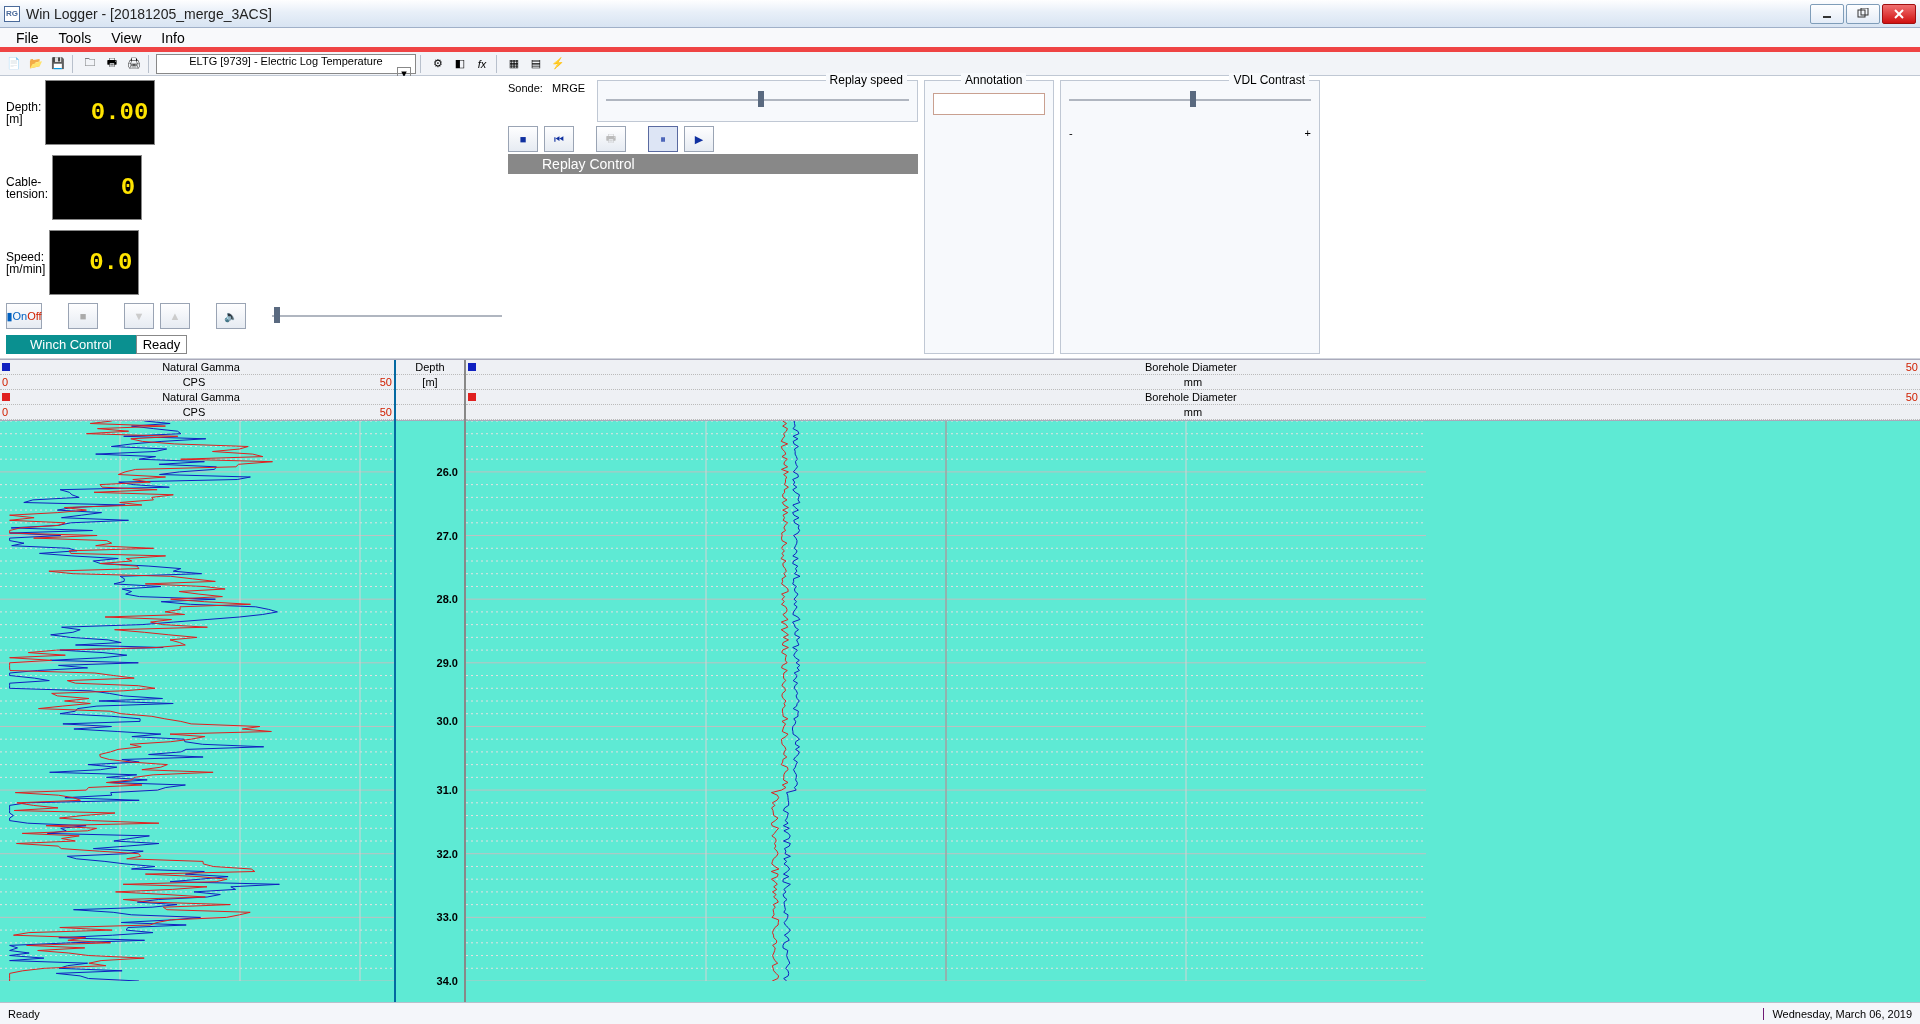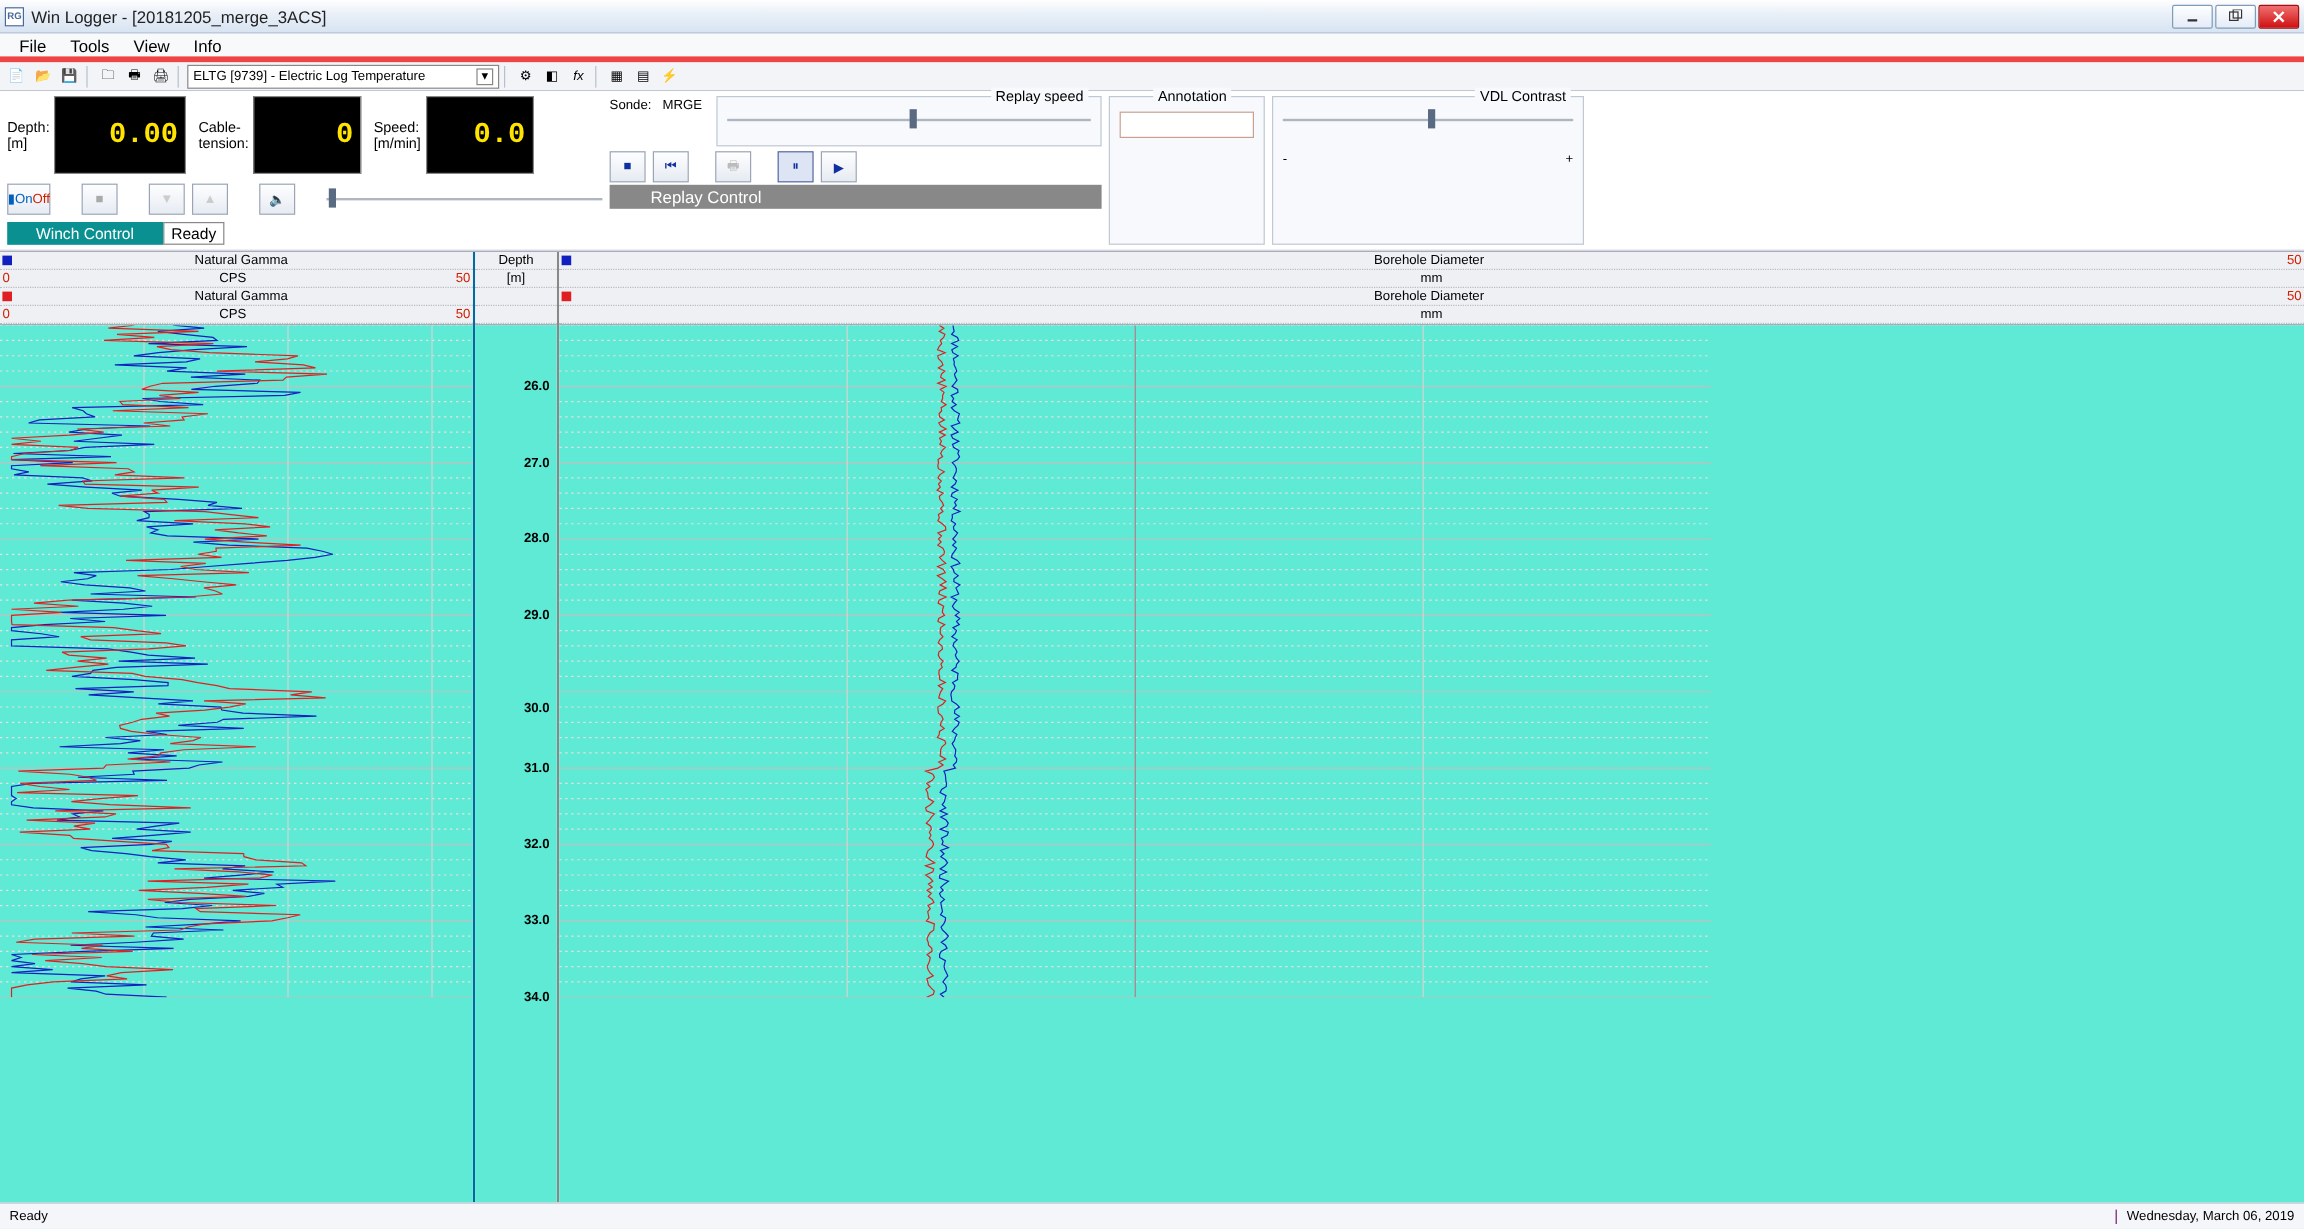--- a/index.html
+++ b/index.html
@@ -8,21 +8,21 @@
 .titlebar .ico { width:16px; height:16px; border:1px solid #4a6a9a; background:#fff; margin-right:6px; display:flex; align-items:center; justify-content:center; color:#4a6a9a; font-size:8px; font-weight:bold; }
 .titlebar .ttl { font-size:14px; color:#222; flex:1; }
 .titlebar .wbtn { width:34px; height:20px; margin-left:2px; border:1px solid #7f9db9; background:linear-gradient(#fefeff,#e4ecf7); display:flex; align-items:center; justify-content:center; border-radius:2px; }
 .titlebar .wbtn.close { background:linear-gradient(#f07070,#d01010); border-color:#a01010; color:#fff; }
 .titlebar .wbtn svg { width:12px; height:12px; }
 .menubar { height:24px; background:#f8f9fb; border-bottom:5px solid #ef4444; display:flex; align-items:center; padding:0 6px; }
 .menubar .mi { padding:3px 10px; font-size:14px; cursor:default; }
 .toolbar { height:24px; background:#f2f4f8; border-bottom:1px solid #c0c8d4; display:flex; align-items:center; padding:0 4px; gap:2px; }
 .tbtn { width:20px; height:20px; border:1px solid transparent; display:flex; align-items:center; justify-content:center; }
 .tsep { width:4px; height:18px; border-left:1px solid #b8c0cc; margin:0 2px; }
-.tsel { width:260px; height:20px; border:1px solid #888; background:#fff; display:flex; align-items:center; padding:0 4px; font-size:11px; }
+.tsel { width:260px; height:20px; border:1px solid #888; background:#fff; display:flex; align-items:center; padding:0 4px; font-size:11px;flex-direction:column; }
 .tsel .arr { margin-left:auto; border:1px solid #888; width:14px; height:14px; display:flex; align-items:center; justify-content:center; }
 .ctrlrow { display:flex; padding:4px 6px; gap:6px; background:#fff; border-bottom:1px solid #d0d4dc; }
 .lcd { display:flex; align-items:center; gap:4px; }
 .lcd label { font-size:12px; line-height:12px; }
 .lcd .disp { background:#000; color:#ffe400; font-family:"Courier New",monospace; font-size:24px; font-weight:bold; text-align:right; padding:18px 6px; min-width:110px; border:1px solid #888; }
 .btnrow { display:flex; gap:6px; align-items:center; margin-top:6px; }
 .sqbtn { width:30px; height:26px; border:1px solid #9aa4b4; background:linear-gradient(#fefeff,#e6ebf2); display:flex; align-items:center; justify-content:center; }
 .slider { flex:1; height:26px; position:relative; border:0; }
 .slider .track { position:absolute; left:0; right:0; top:12px; height:2px; background:#b0b6c0; }
 .slider .thumb { position:absolute; top:4px; width:6px; height:16px; background:#5a6a80; }
@@ -95,21 +95,21 @@
     </div>
   <div class="tsep"></div>
   <div class="tbtn">▦</div>
   <div class="tbtn">▤</div>
   <div class="tbtn">⚡</div>
 </div>
 
 <div class="ctrlrow">
 
   <div style="display:flex;flex-direction:column;gap:2px;">
-    <div style="display:flex;gap:10px;">
+    <div style="display:flex;gap:10px;flex-direction:column;">
       <div class="lcd">
         <div><label>Depth:</label><br><label>[m]</label></div>
         <div class="disp">0.00</div>
       </div>
       <div class="lcd">
         <div><label>Cable-</label><br><label>tension:</label></div>
         <div class="disp" style="min-width:90px">0</div>
       </div>
       <div class="lcd">
         <div><label>Speed:</label><br><label>[m/min]</label></div>
@@ -277,21 +277,21 @@
           <span>[m]</span>
         </div>
       <div class="row">&nbsp;</div>
         <div class="row">&nbsp;</div>
     </div>
     <div class="body" id="depthBody">
         <div class="depthlbl" style="top: 50.9091px;">26.0</div>
         <div class="depthlbl" style="top: 114.545px;">27.0</div>
         <div class="depthlbl" style="top: 178.182px;">28.0</div>
         <div class="depthlbl" style="top: 241.818px;">29.0</div>
-        <div class="depthlbl" style="top: 319px;">30.0</div>
+        <div class="depthlbl" style="top: 300px;">30.0</div>
         <div class="depthlbl" style="top: 369.091px;">31.0</div>
         <div class="depthlbl" style="top: 432.727px;">32.0</div>
         <div class="depthlbl" style="top: 496.364px;">33.0</div>
         <div class="depthlbl" style="top: 560px;">34.0</div>
       </div>
   </div>
 
   <div class="track" style="flex:1">
     <div class="hdr">
       <div class="row">

